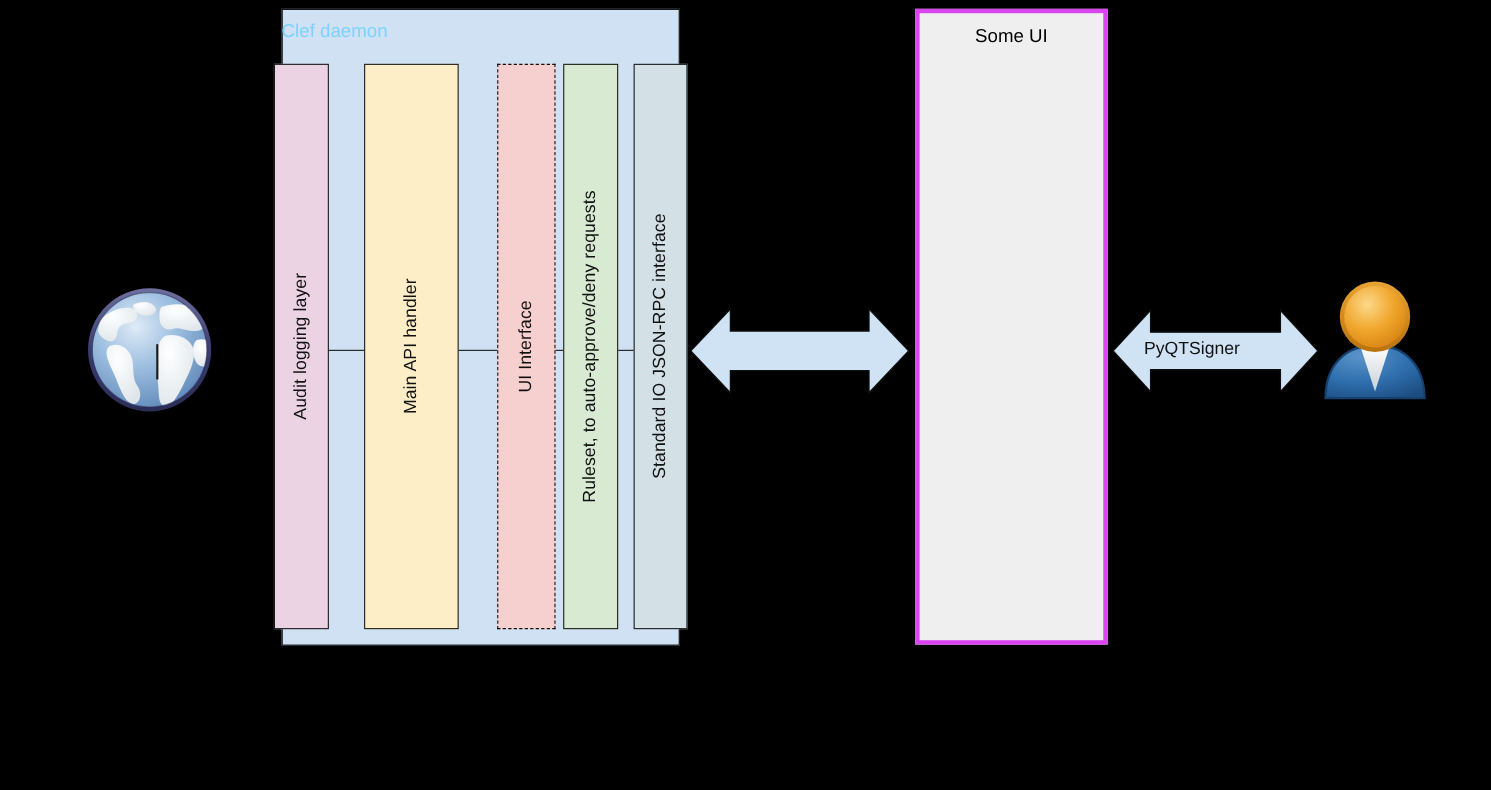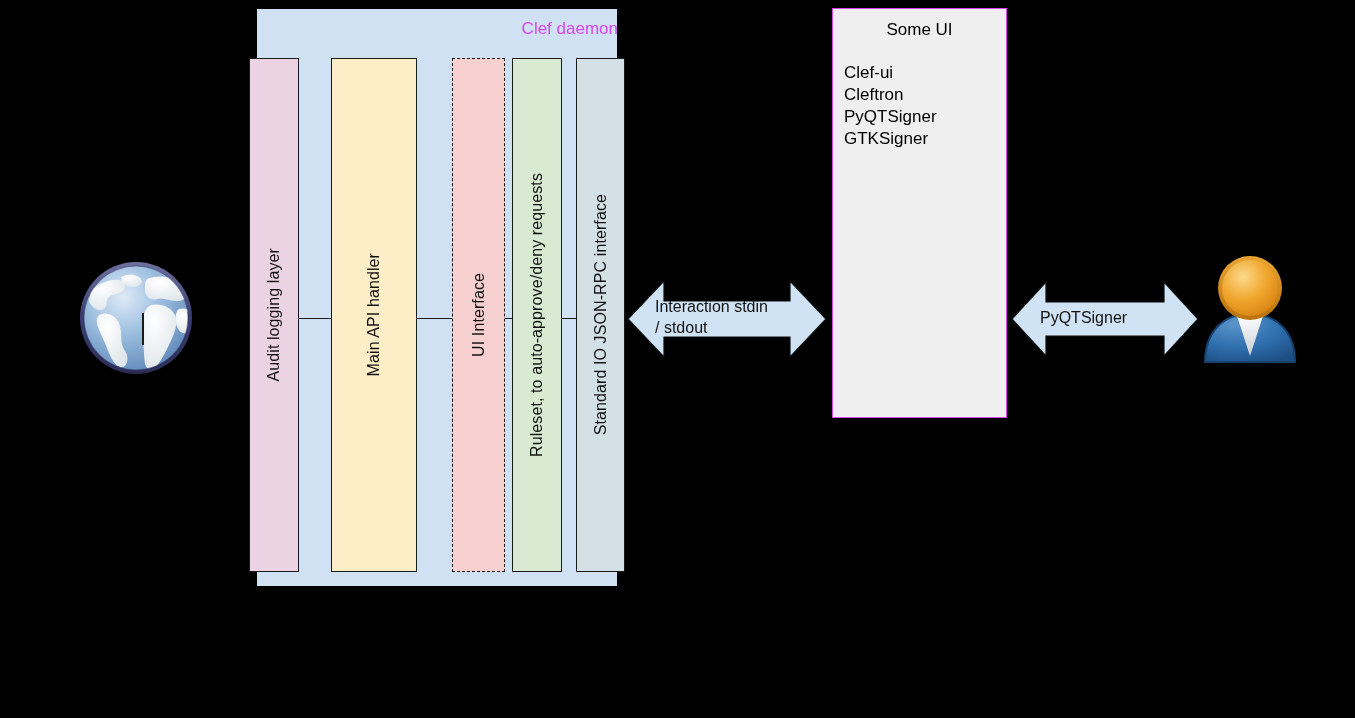--- a/index.html
+++ b/index.html
@@ -31,24 +31,24 @@
     height: 579px;
     background: #cfe1f3;
     border: 1px solid #000000;
     box-sizing: border-box;
   }
   .daemon-title {
     position: absolute;
     left: 256px;
     top: 18px;
     width: 362px;
-    text-align: right;
+    text-align: left;
     font-size: 17px;
     line-height: 22px;
-    color: #d946ef;
+    color: #7dd3fc;
   }
 
   
   .vbox {
     position: absolute;
     top: 58px;
     height: 514px;
     border: 1px solid #1a1a1a;
     box-sizing: border-box;
     display: flex;
@@ -102,23 +102,23 @@
   .conn-2 { left: 416px; width: 37px; }
   .conn-3 { left: 504px; width: 9px;  }
   .conn-4 { left: 561px; width: 16px; }
 
   
   .someui-box {
     position: absolute;
     left: 832px;
     top: 8px;
     width: 175px;
-    height: 410px;
+    height: 578px;
     background: #efefef;
-    border: 1px solid #d946ef;
+    border: 4px solid #d946ef;
     box-sizing: border-box;
   }
   .someui-title {
     position: absolute;
     left: 0;
     top: 10px;
     width: 100%;
     text-align: center;
     font-size: 17px;
     line-height: 22px;
@@ -228,33 +228,23 @@
   </div>
   <div class="vbox vbox-stdio">
     <span class="vlabel">Standard IO JSON-RPC interface</span>
   </div>
 
   <div class="arrow-wrap arrow-a">
     <svg width="198" height="84" viewBox="0 0 198 84" xmlns="http://www.w3.org/2000/svg">
       <polygon points="0,42 36,4 36,24 162,24 162,4 198,42 162,80 162,60 36,60 36,80" fill="#d0e3f5" stroke="#0f0f0f" stroke-width="1.2"></polygon>
     </svg>
   </div>
-  <div class="arrow-label arrow-a-label">
-    <div>Interaction stdin</div>
-    <div>/ stdout</div>
-  </div>
 
   <div class="someui-box">
     <div class="someui-title">Some UI</div>
-    <div class="someui-list">
-      <div>Clef-ui</div>
-      <div>Cleftron</div>
-      <div>PyQTSigner</div>
-      <div>GTKSigner</div>
-    </div>
   </div>
 
   <div class="arrow-wrap arrow-b">
     <svg width="186" height="80" viewBox="0 0 186 80" xmlns="http://www.w3.org/2000/svg">
       <polygon points="0,40 34,3 34,23 152,23 152,3 186,40 152,77 152,57 34,57 34,77" fill="#d0e3f5" stroke="#0f0f0f" stroke-width="1.2"></polygon>
     </svg>
   </div>
   <div class="arrow-label arrow-b-label">
     <div>PyQTSigner</div>
   </div>

